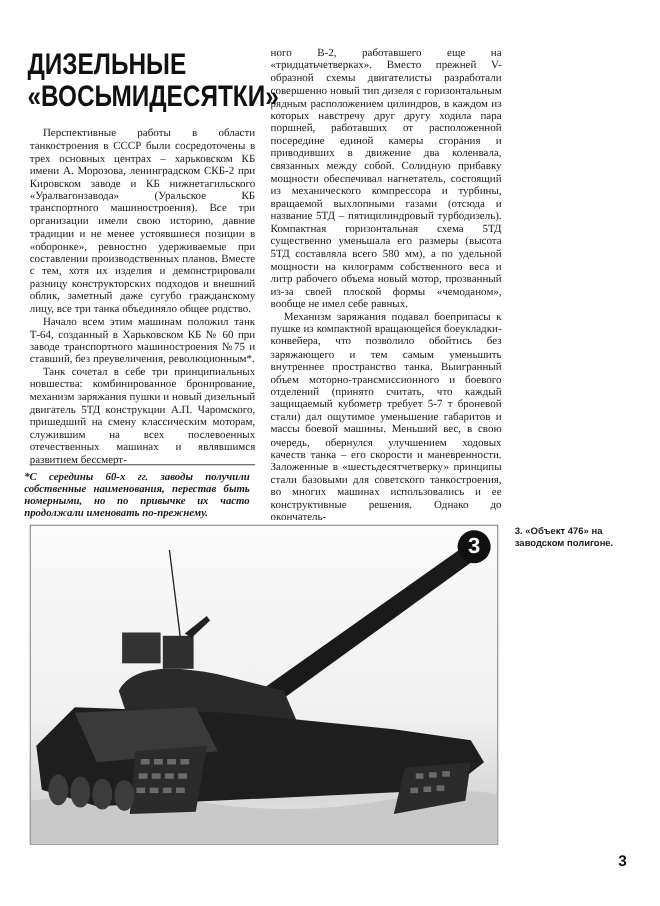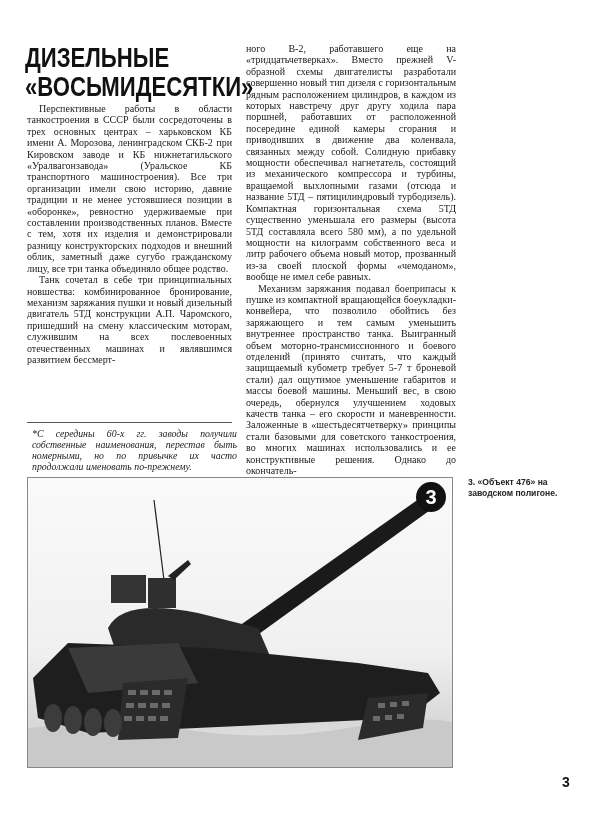--- a/index.html
+++ b/index.html
@@ -14,26 +14,26 @@
       color:#111; transform:scaleX(0.82); transform-origin:left top;
       white-space:nowrap;
     }
     .title span { display:block; }
     .col {
       position:absolute; font-size:10px; line-height:11.4px; text-align:justify;
       hyphens:manual;
     }
     .col p { margin:0; text-indent:12px; }
     .col p.noindent { text-indent:0; }
-    .col1 { left:27px; top:103px; width:205px; }
+    .col1 { left:27px; top:116px; width:205px; }
     .col2 { left:246px; top:43px; width:210px; }
     .footnote-rule { position:absolute; left:27px; top:422px; width:205px; height:1px; background:#555; }
     .footnote {
-      position:absolute; left:32px; top:428px; width:205px; font-style:italic;
-      font-size:9.8px; line-height:11px; text-align:justify;
+      position:absolute; left:22px; top:428px; width:205px; font-style:italic;
+      font-size:9.8px; line-height:11px; text-align:justify;font-weight:bold;
     }
     .photo {
       position:absolute; left:27px; top:477px; width:426px; height:291px;
       border:1px solid #888; box-sizing:border-box; overflow:hidden;
       background: linear-gradient(180deg,#fafafa 0%,#f0f0f0 60%,#d8d8d8 85%,#e8e8e8 100%);
     }
     .photo svg { display:block; }
     .badge {
       position:absolute; left:416px; top:482px; width:30px; height:30px; border-radius:50%;
       background:#111; color:#fff; font-family:"Liberation Sans","DejaVu Sans",sans-serif;
@@ -53,20 +53,21 @@
 </head>
 <body>
 
 <div class="title">
   <span>ДИЗЕЛЬНЫЕ</span>
   <span>«ВОСЬМИДЕСЯТКИ»</span>
 </div>
 
 <div class="col col1">
   <p>Перспективные работы в области танкостроения в СССР были сосредоточены в трех основных центрах – харьковском КБ имени А. Морозова, ленинградском СКБ-2 при Кировском заводе и КБ нижнетагильского «Уралвагонзавода» (Уральское КБ транспортного машиностроения). Все три организации имели свою историю, давние традиции и не менее устоявшиеся позиции в «оборонке», ревностно удерживаемые при составлении производственных планов. Вместе с тем, хотя их изделия и демонстрировали разницу конструкторских подходов и внешний облик, заметный даже сугубо гражданскому лицу, все три танка объединяло общее родство.</p>
+  <p>Начало всем этим машинам положил танк Т-64, созданный в Харьковском КБ № 60 при заводе транспортного машиностроения №75 и ставший, без преувеличения, революционным*.</p>
   <p>Танк сочетал в себе три принципиальных новшества: комбинированное бронирование, механизм заряжания пушки и новый дизельный двигатель 5ТД конструкции А.П. Чаромского, пришедший на смену классическим моторам, служившим на всех послевоенных отечественных машинах и являвшимся развитием бессмерт-</p>
 </div>
 
 <div class="footnote-rule"></div>
 <div class="footnote">*С середины 60-х гг. заводы получили собственные наименования, перестав быть номерными, но по привычке их часто продолжали именовать по-прежнему.</div>
 
 <div class="col col2">
   <p class="noindent">ного В-2, работавшего еще на «тридцатьчетверках». Вместо прежней V-образной схемы двигателисты разработали совершенно новый тип дизеля с горизонтальным рядным расположением цилиндров, в каждом из которых навстречу друг другу ходила пара поршней, работавших от расположенной посередине единой камеры сгорания и приводивших в движение два коленвала, связанных между собой. Солидную прибавку мощности обеспечивал нагнетатель, состоящий из механического компрессора и турбины, вращаемой выхлопными газами (отсюда и название 5ТД – пятицилиндровый турбодизель). Компактная горизонтальная схема 5ТД существенно уменьшала его размеры (высота 5ТД составляла всего 580 мм), а по удельной мощности на килограмм собственного веса и литр рабочего объема новый мотор, прозванный из-за своей плоской формы «чемоданом», вообще не имел себе равных.</p>
   <p>Механизм заряжания подавал боеприпасы к пушке из компактной вращающейся боеукладки-конвейера, что позволило обойтись без заряжающего и тем самым уменьшить внутреннее пространство танка. Выигранный объем моторно-трансмиссионного и боевого отделений (принято считать, что каждый защищаемый кубометр требует 5-7 т броневой стали) дал ощутимое уменьшение габаритов и массы боевой машины. Меньший вес, в свою очередь, обернулся улучшением ходовых качеств танка – его скорости и маневренности. Заложенные в «шестьдесятчетверку» принципы стали базовыми для советского танкостроения, во многих машинах использовались и ее конструктивные решения. Однако до окончатель-</p>
 </div>

